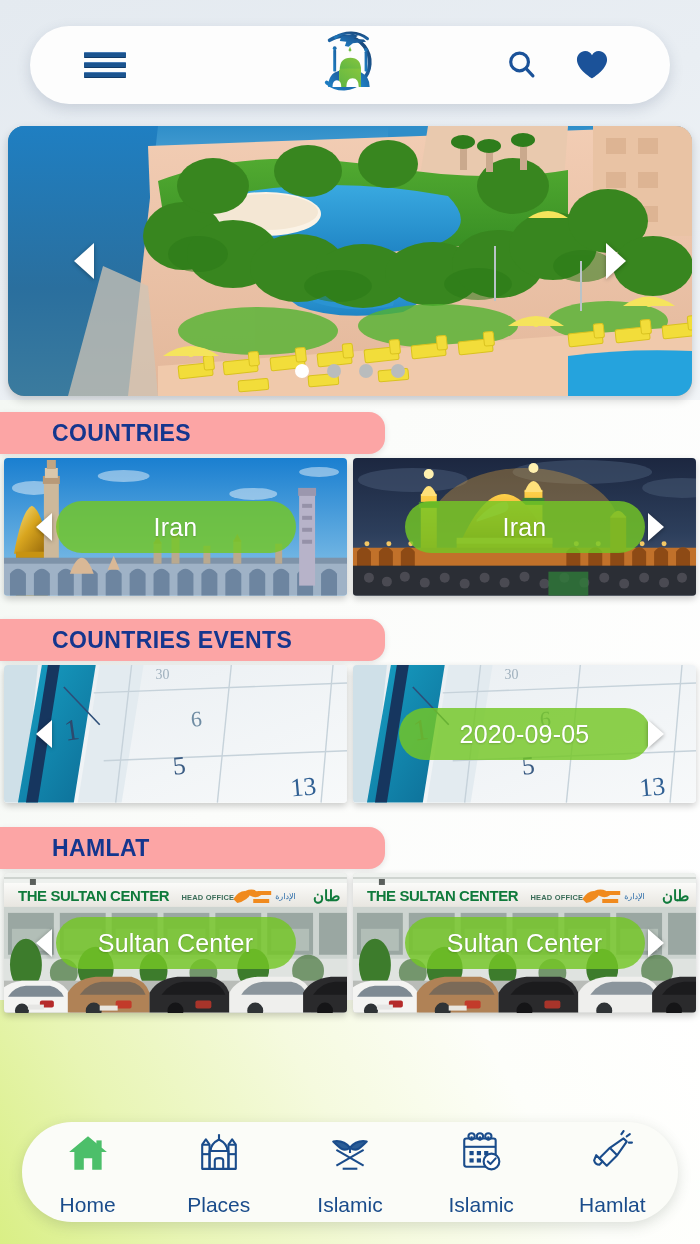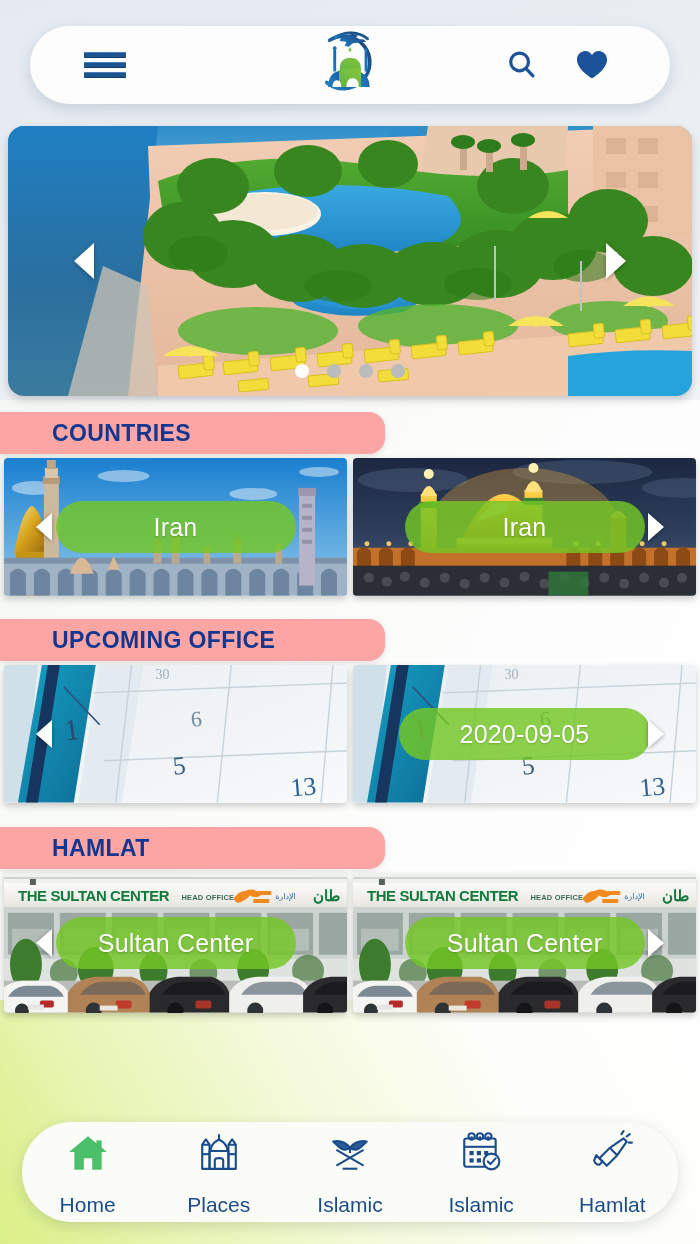--- a/index.html
+++ b/index.html
@@ -508,21 +508,21 @@
       </div>
     </div>
 
     <div class="arrow arrow-left"></div>
     <div class="arrow arrow-right"></div>
   </div>
 </div>
 
 <div class="section" style="top:619px">
   <div class="sec-head">
-    <div class="sec-title">UPCOMING OFFICE</div>
+    <div class="sec-title">COUNTRIES EVENTS</div>
   </div>
   <div class="cards" style="margin-top:4px">
 
     <div class="card">
       <svg class="card-photo" viewBox="0 0 344 138" preserveAspectRatio="none">
         <defs>
           <linearGradient id="calBg" x1="0" y1="0" x2="1" y2="1">
             <stop offset="0%" stop-color="#e9eef2"></stop>
               <stop offset="100%" stop-color="#f7f9fa"></stop>
           </linearGradient>

